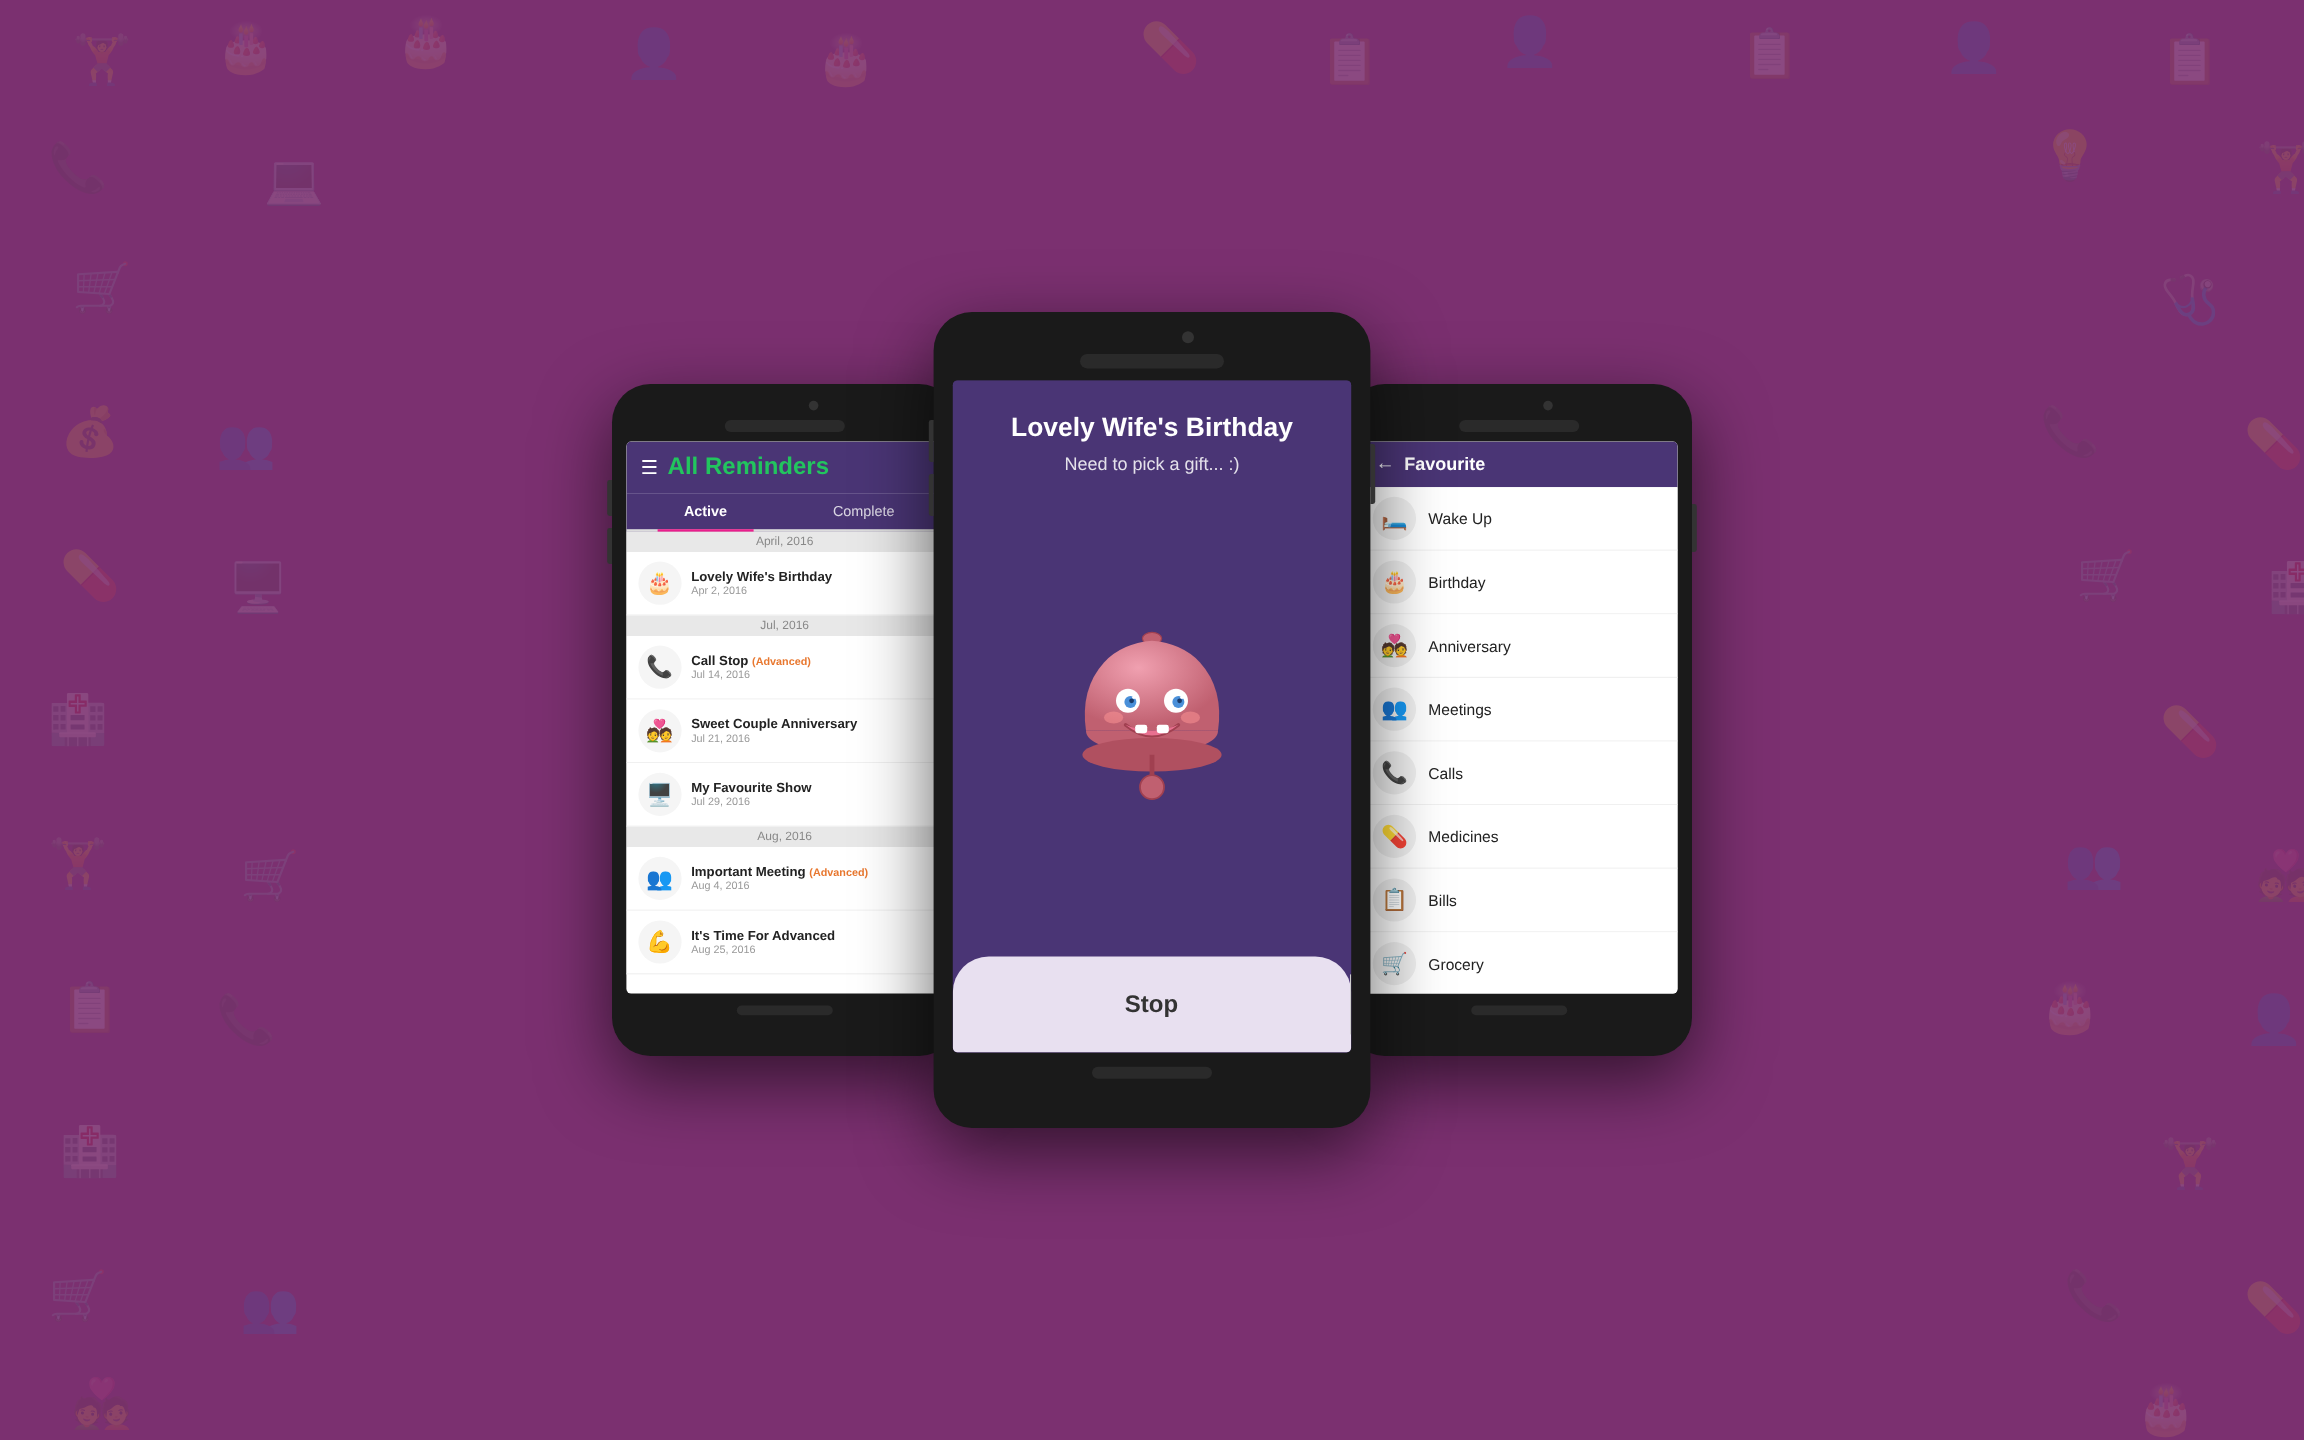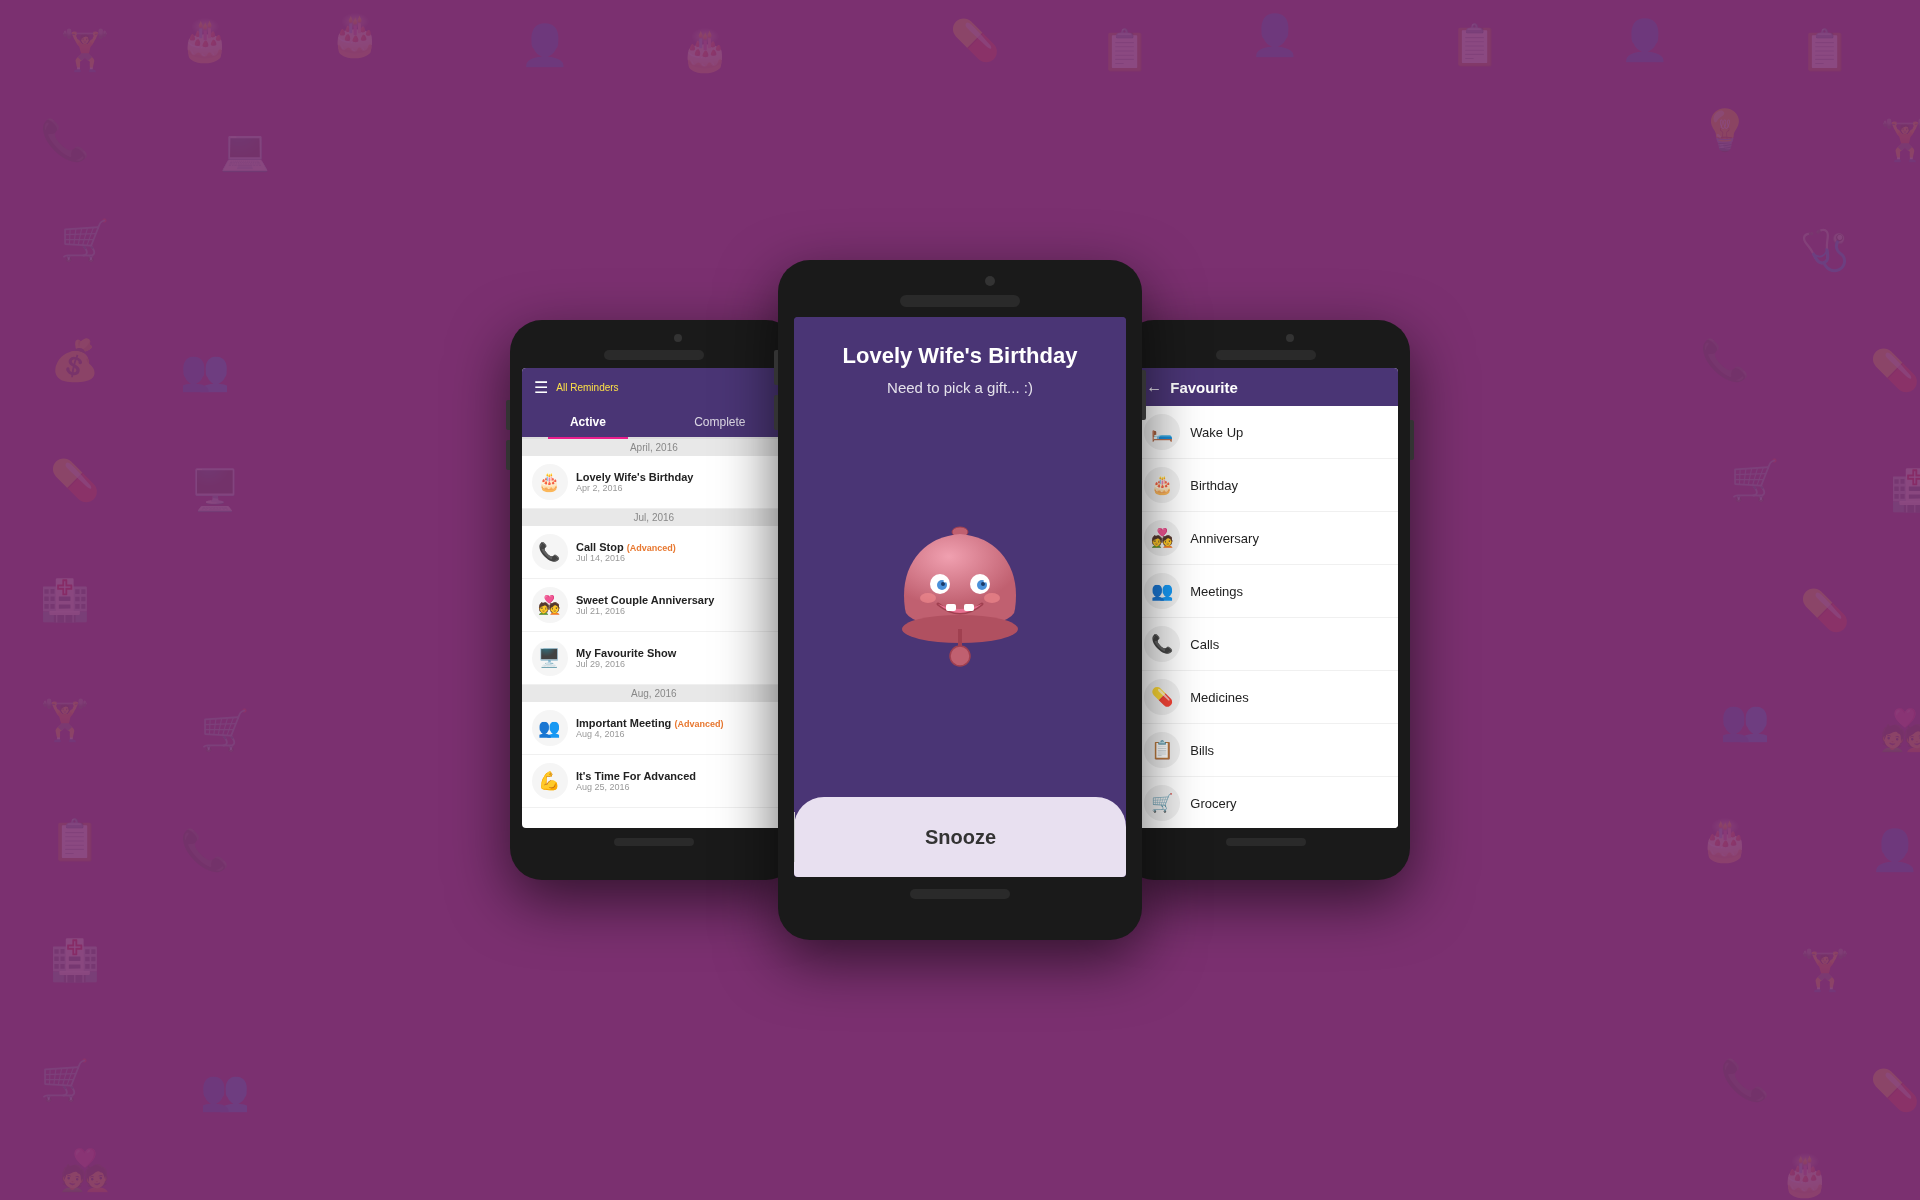--- a/index.html
+++ b/index.html
@@ -98,23 +98,23 @@
       padding: 10px 12px;
       display: flex;
       align-items: center;
       gap: 8px;
     }
     .app-header-left .menu-icon {
       color: white;
       font-size: 16px;
     }
     .app-header-left .title {
-      color: #fde047;
-      font-size: 10px;
-      font-weight: normal;
+      color: #22c55e;
+      font-size: 20px;
+      font-weight: bold;
     }
 
     .tabs-row {
       display: flex;
       background: #4a3575;
       border-bottom: 2px solid #ddd;
     }
     .tab-item {
       flex: 1;
       text-align: center;
@@ -566,22 +566,22 @@
             <path d="M58,90 Q80,108 102,90" stroke="#a04050" stroke-width="3" fill="none" stroke-linecap="round"></path>
 
             <path d="M58,90 Q80,108 102,90 Q80,100 58,90 Z" fill="#e87090"></path>
 
             <rect x="66" y="90" width="10" height="7" rx="2" fill="white"></rect>
             <rect x="84" y="90" width="10" height="7" rx="2" fill="white"></rect>
           </svg>
         </div>
 
         <div class="action-area">
+          <div class="action-btn">Stop</div>
           <div class="action-divider"></div>
-          <div class="action-btn">Snooze</div>
         </div>
       </div>
     </div>
     <div class="phone-bottom-btn"></div>
   </div>
 
   <div class="phone phone-right">
     <div class="phone-notch"></div>
     <div class="phone-camera"></div>
     <div class="vol-btn" style="top:80px;height:30px;"></div>

